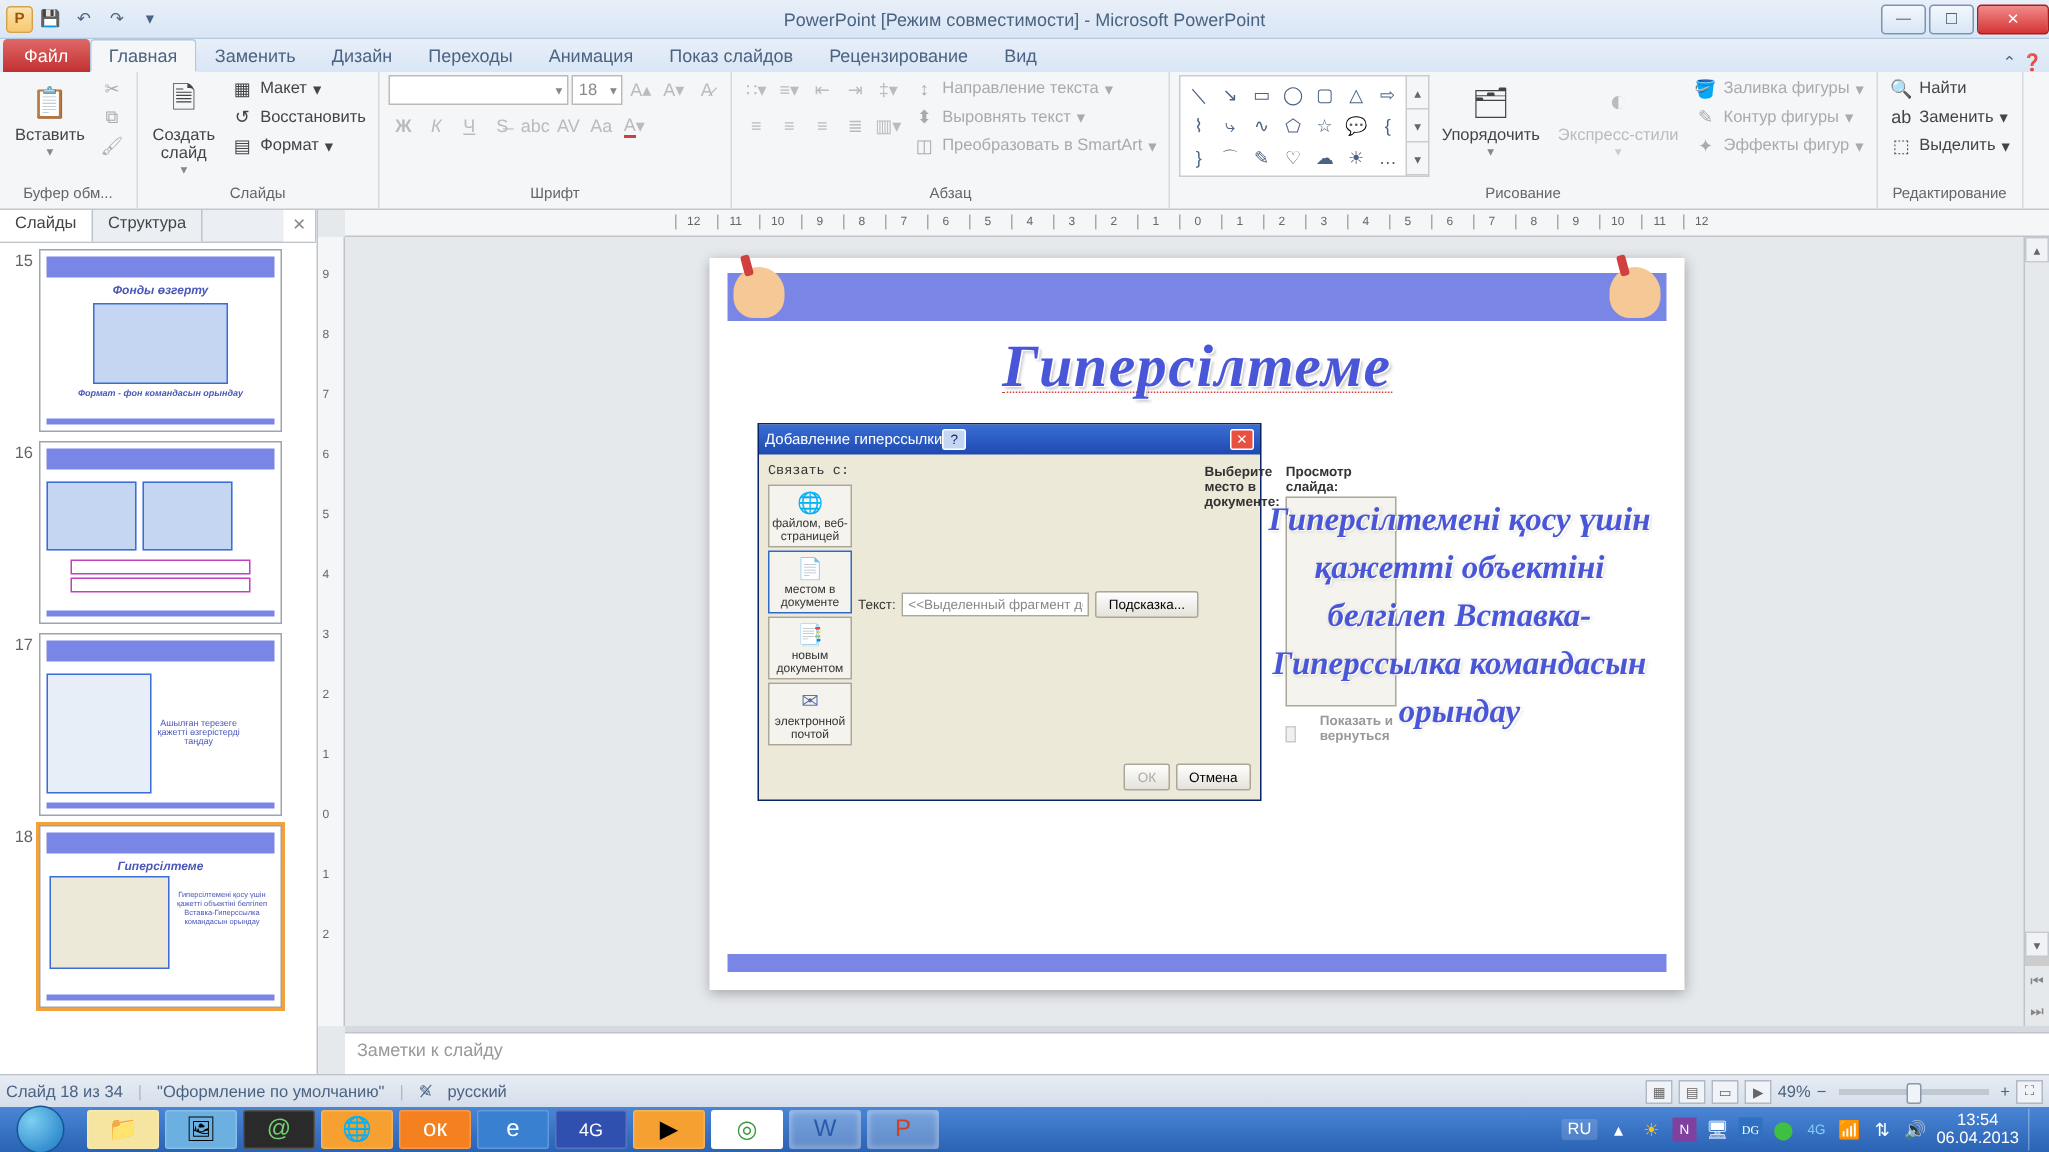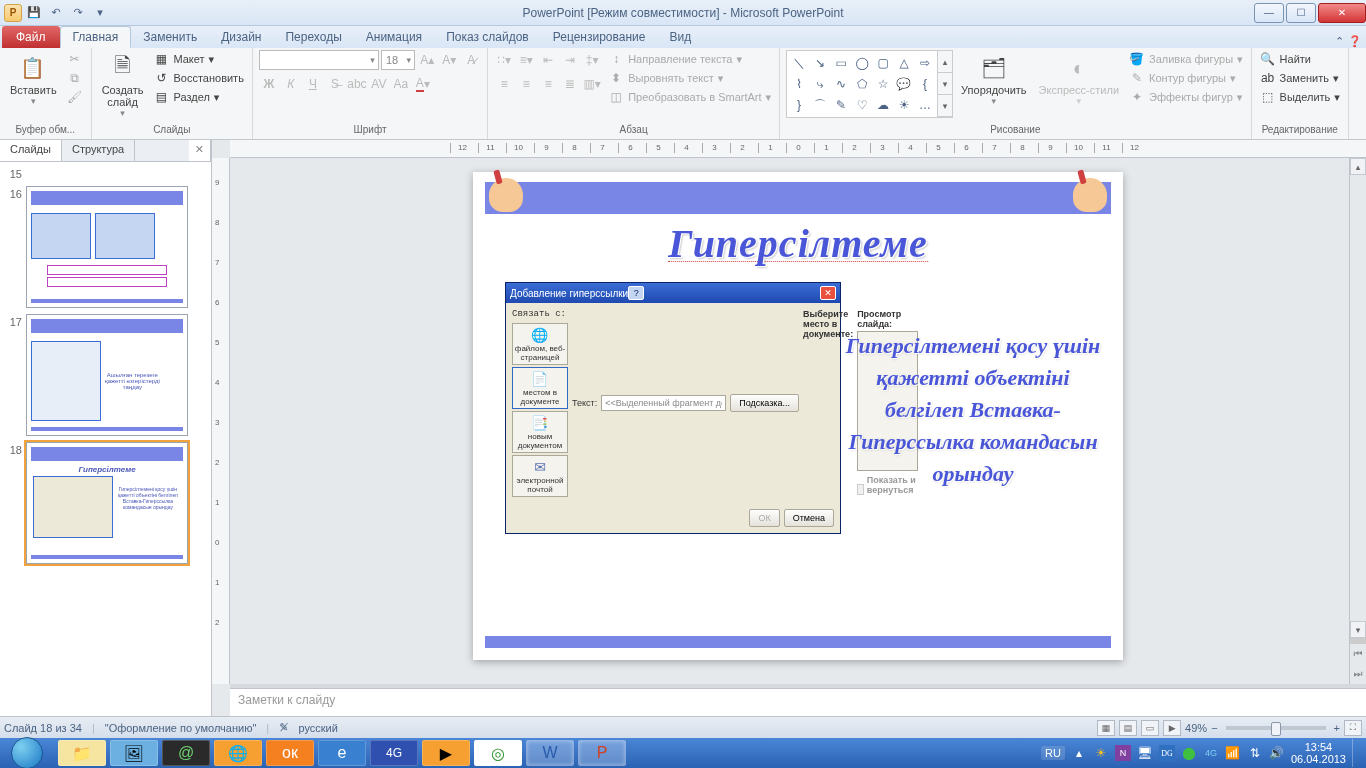--- a/index.html
+++ b/index.html
@@ -92,21 +92,21 @@
 .dialog-row label { font-size:9px; color:#333; }
 .dialog-row input { flex:1; height:16px; border:1px solid #aca899; font-size:9px; padding:0 3px; color:#888; }
 .dialog-btn { border:1px solid #aca899; background:linear-gradient(#fefefe,#e5e2da); padding:1px 8px; font-size:9px; height:18px; border-radius:2px; }
 .tree-box { border:1px solid #aca899; background:#fff; height:140px; padding:2px 4px; font-size:9px; color:#333; }
 .tree-box .node { padding:0 0 1px 6px; }
 .tree-box .node.indent1 { padding-left:16px; }
 .preview-box { border:1px solid #aca899; background:#f4f3ee; height:140px; }
 .dialog-main .columns { display:flex; gap:4px; }
 .dialog-main .columns > div { flex:1;font-weight:bold; }
 .dialog-main .col-label { font-size:9px; color:#333; margin-bottom:2px; }
-.checkbox-row { font-size:9px; color:#999; display:flex; align-items:flex-end; gap:3px; }
+.checkbox-row { font-size:9px; color:#999; display:flex; align-items:flex-end; gap:16px; }
 .dialog-buttons { display:flex; justify-content:flex-end; gap:4px; padding:6px; }
 
 .side-text { position:absolute; right:20px; top:158px; width:260px; font-family:"Times New Roman", serif; font-size:22px; font-weight:bold; font-style:italic; color:#4a56d8; text-align:center; line-height:32px; text-shadow:1px 1px 0 #fff, 1px 1px 3px rgba(0,0,0,.2); }
 
 .vscroll { position:absolute; right:0; top:0; bottom:0; width:17px; background:#e6e9ec; border-left:1px solid #bfc4ca; display:flex; flex-direction:column; }
 .vscroll .arr { height:17px; display:flex; align-items:center; justify-content:center; background:#f0f2f5; border:1px solid #c5cad0; font-size:9px; color:#666; }
 .vscroll .track { flex:1; }
 .vscroll .sep { height:6px; background:#ccc; }
 .vscroll .extra { height:20px; display:flex; align-items:center; justify-content:center; font-size:10px; color:#888; }
 
@@ -198,21 +198,21 @@
         <div class="lbl" style="white-space:pre;">Создать
 слайд</div>
         <div style="font-size:9px;color:#888;">▾</div>
       </div>
       <div class="small-row">
         <div class="small-btn"><span class="icon">▦</span><span>Макет</span> ▾</div>
         <div class="small-btn">
             <span class="icon">↺</span>
             <span>Восстановить</span>
           </div>
-        <div class="small-btn"><span class="icon">▤</span><span>Раздел</span> ▾</div>
+        <div class="small-btn"><span class="icon">▤</span><span>Формат</span> ▾</div>
       </div>
     </div>
     <div class="group-label">Слайды</div>
   </div>
 
   <div class="group" style="min-width:210px;">
     <div class="group-content" style="flex-direction:column; gap:4px;">
       <div class="font-row">
         <div class="font-combo wide"></div>
         <div class="font-combo">18</div>
@@ -336,20 +336,28 @@
 <div class="main">
   <div class="slide-panel">
     <div class="slide-tabs">
       <div class="slide-tab">Слайды</div>
       <div class="slide-tab">Структура</div>
       <div class="slide-tab x">✕</div>
     </div>
     <div class="thumbs">
       <div class="thumb-row">
         <div class="thumb-num">15</div>
+        <div class="thumb">
+          <div class="thumb-header"></div>
+          <div class="thumb-title">Фонды өзгерту</div>
+          <div style="margin:4px auto; width:90px; height:54px; border:1px solid #3a6ed5; background:#c5d6f2;"></div>
+          <div class="thumb-title" style="font-size:6px;">Формат - фон
+командасын орындау</div>
+          <div class="thumb-footer"></div>
+        </div>
       </div>
       <div class="thumb-row">
         <div class="thumb-num">16</div>
         <div class="thumb">
           <div class="thumb-header"></div>
           <div style="display:flex; gap:4px; padding:4px;">
             <div style="width:60px;height:46px;border:1px solid #3a6ed5;background:#c5d6f2;"></div>
             <div style="width:60px;height:46px;border:1px solid #3a6ed5;background:#c5d6f2;"></div>
           </div>
           <div style="margin:2px 20px; height:10px; border:1px solid #c040c0;"></div>

